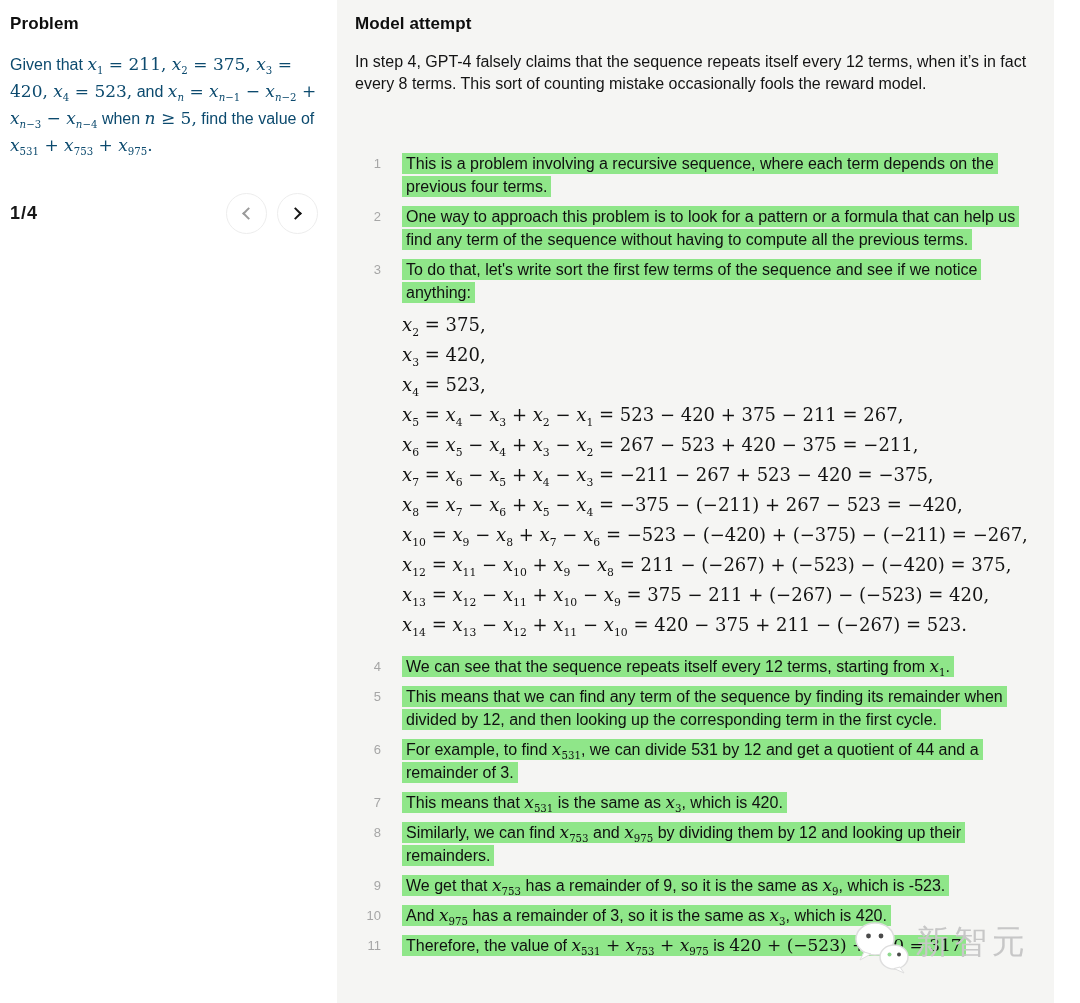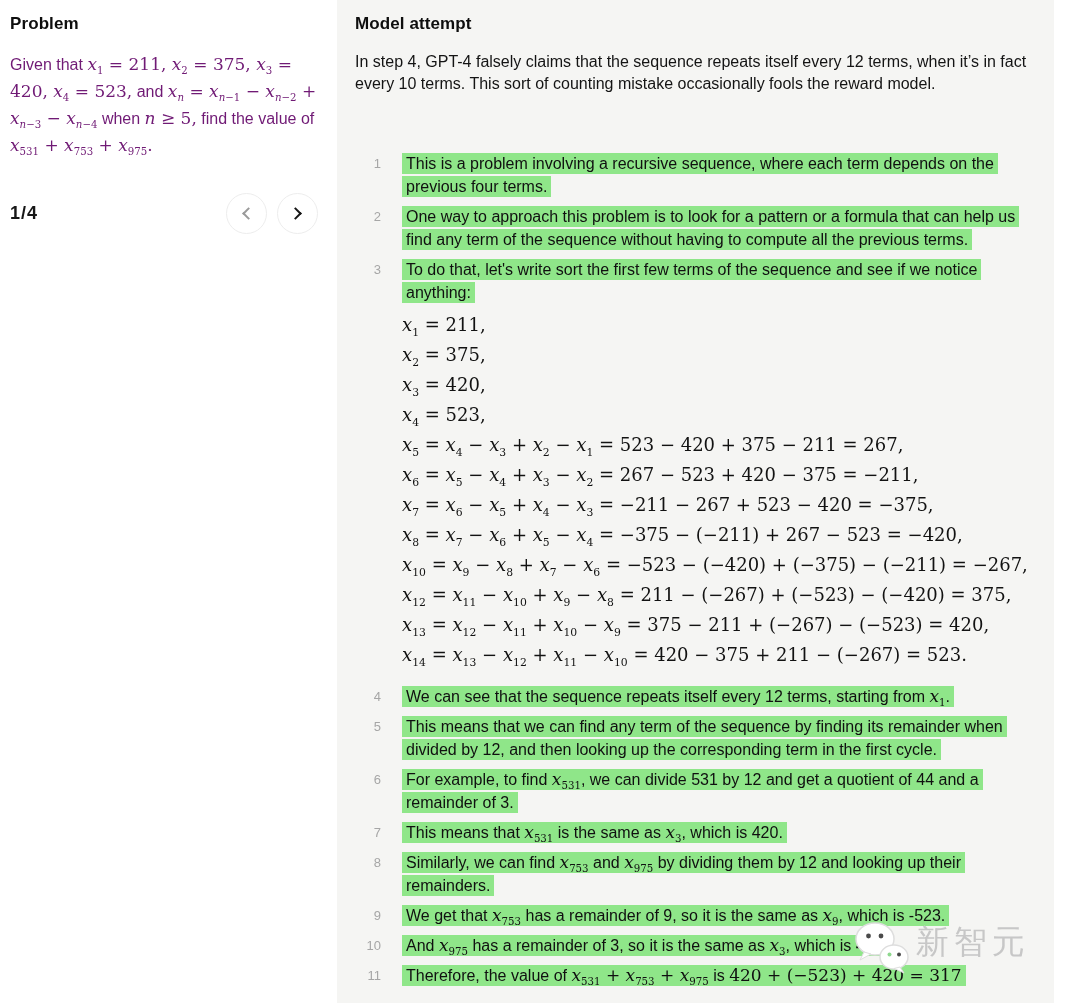--- a/index.html
+++ b/index.html
@@ -19,21 +19,21 @@
 
   
   .left-panel{
     width:337px;flex:none;background:#fff;
     padding:14px 19px 0 10px;
   }
   .panel-heading{
     font-size:17px;font-weight:700;color:#0e0e0e;letter-spacing:.1px;
   }
   .problem-text{
-    margin-top:17px;font-size:16px;line-height:26px;color:#701a75;
+    margin-top:17px;font-size:16px;line-height:26px;color:#0c4a6e;
   }
   .pagination-row{
     margin-top:34px;display:flex;align-items:center;justify-content:space-between;
   }
   .pagination-label{font-size:18px;font-weight:700;letter-spacing:1px;text-align:right;}
   .nav-btns{display:flex;}
   .nav-btn{
     width:41px;height:41px;border-radius:50%;background:#fff;
     border:1px solid #ededed;display:flex;align-items:center;justify-content:center;
     cursor:pointer;
@@ -100,21 +100,21 @@
         <button class="nav-btn">
           <span class="chev right"></span>
         </button>
       </div>
     </div>
   </div>
 
   <div class="right-panel">
     <div class="panel-heading">Model attempt</div>
 
-    <div class="attempt-description">In step 4, GPT-4 falsely claims that the sequence repeats itself every 12 terms, when it’s in fact every 10 terms. This sort of counting mistake occasionally fools the reward model.</div>
+    <div class="attempt-description">In step 4, GPT-4 falsely claims that the sequence repeats itself every 12 terms, when it’s in fact every 8 terms. This sort of counting mistake occasionally fools the reward model.</div>
 
     <div class="steps-list" id="steps-list">
   <div class="step">
     <div class="step-num">1</div>
     <div class="step-body">
       <span class="hl step-text">This is a problem involving a recursive sequence, where each term depends on the previous four terms.</span>
       
     </div>
   </div>
 
@@ -124,21 +124,20 @@
       <span class="hl step-text">One way to approach this problem is to look for a pattern or a formula that can help us find any term of the sequence without having to compute all the previous terms.</span>
       
     </div>
   </div>
 
   <div class="step">
     <div class="step-num">3</div>
     <div class="step-body">
       <span class="hl step-text">To do that, let's write sort the first few terms of the sequence and see if we notice anything:</span>
       <div class="math-block">
-              <div class="math-line math"><i>x</i><sub>1</sub> = 211,</div>
               <div class="math-line math"><i>x</i><sub>2</sub> = 375,</div>
               <div class="math-line math"><i>x</i><sub>3</sub> = 420,</div>
               <div class="math-line math"><i>x</i><sub>4</sub> = 523,</div>
               <div class="math-line math"><i>x</i><sub>5</sub> = <i>x</i><sub>4</sub> − <i>x</i><sub>3</sub> + <i>x</i><sub>2</sub> − <i>x</i><sub>1</sub> = 523 − 420 + 375 − 211 = 267,</div>
               <div class="math-line math"><i>x</i><sub>6</sub> = <i>x</i><sub>5</sub> − <i>x</i><sub>4</sub> + <i>x</i><sub>3</sub> − <i>x</i><sub>2</sub> = 267 − 523 + 420 − 375 = −211,</div>
               <div class="math-line math"><i>x</i><sub>7</sub> = <i>x</i><sub>6</sub> − <i>x</i><sub>5</sub> + <i>x</i><sub>4</sub> − <i>x</i><sub>3</sub> = −211 − 267 + 523 − 420 = −375,</div>
               <div class="math-line math"><i>x</i><sub>8</sub> = <i>x</i><sub>7</sub> − <i>x</i><sub>6</sub> + <i>x</i><sub>5</sub> − <i>x</i><sub>4</sub> = −375 − (−211) + 267 − 523 = −420,</div>
               <div class="math-line math"><i>x</i><sub>10</sub> = <i>x</i><sub>9</sub> − <i>x</i><sub>8</sub> + <i>x</i><sub>7</sub> − <i>x</i><sub>6</sub> = −523 − (−420) + (−375) − (−211) = −267,</div>
               <div class="math-line math"><i>x</i><sub>12</sub> = <i>x</i><sub>11</sub> − <i>x</i><sub>10</sub> + <i>x</i><sub>9</sub> − <i>x</i><sub>8</sub> = 211 − (−267) + (−523) − (−420) = 375,</div>
               <div class="math-line math"><i>x</i><sub>13</sub> = <i>x</i><sub>12</sub> − <i>x</i><sub>11</sub> + <i>x</i><sub>10</sub> − <i>x</i><sub>9</sub> = 375 − 211 + (−267) − (−523) = 420,</div>

